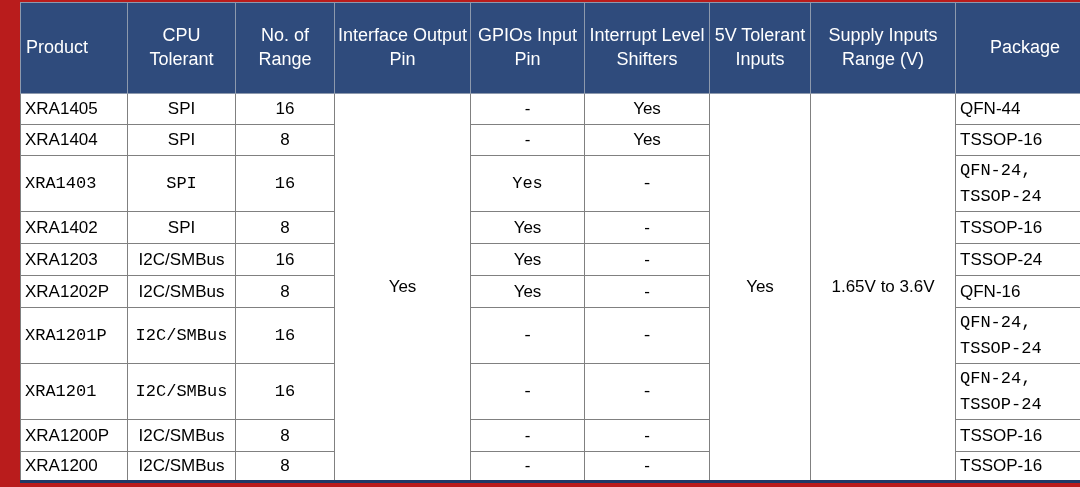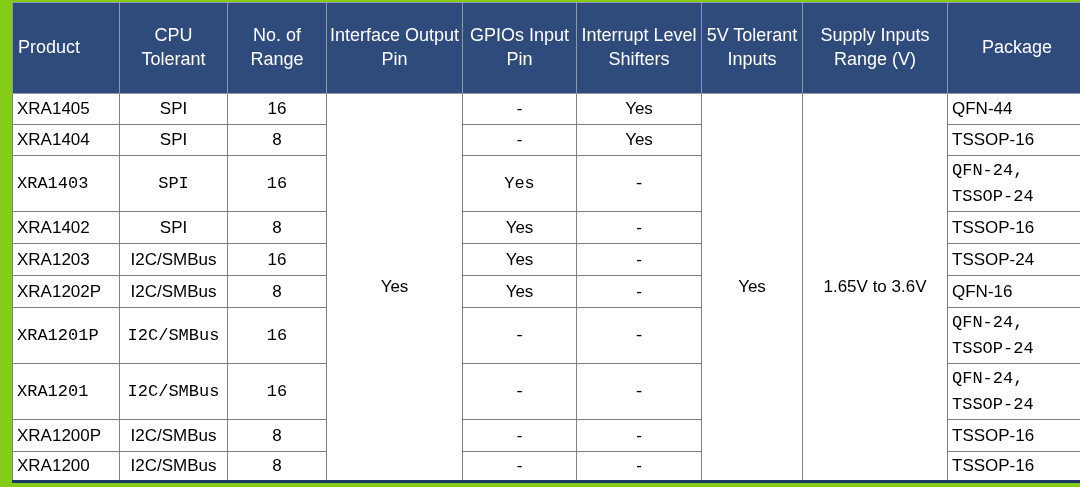--- a/index.html
+++ b/index.html
@@ -1,18 +1,18 @@
 <!DOCTYPE html>
 <html><head>
 <meta charset="utf-8">
 <style>
   html,body{margin:0;padding:0;background:#ffffff;}
   .page{
-    width:1080px;height:487px;background:#84cc16;box-sizing:border-box;
-    font-family:"Liberation Sans", sans-serif;padding:2px 0 0 12px;
+    width:1080px;height:487px;background:#b91c1c;box-sizing:border-box;
+    font-family:"Liberation Sans", sans-serif;padding:2px 0 0 20px;
   }
   table.spec{
     border-collapse:collapse;table-layout:fixed;width:1074px;
     border:1px solid #808080;
     border-bottom:3px solid #1F3A66;
   }
   
   thead th{
     background:#2F4B7C;color:#ffffff;font-weight:normal;
     font-size:18px;line-height:1.32;text-align:center;vertical-align:middle;

